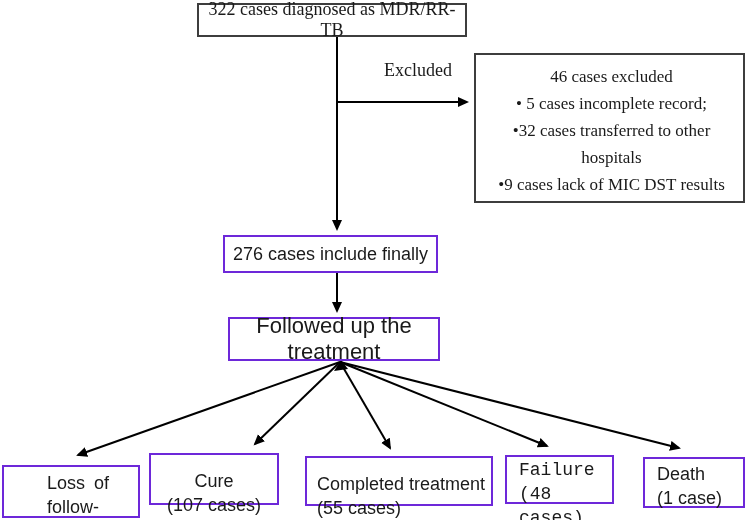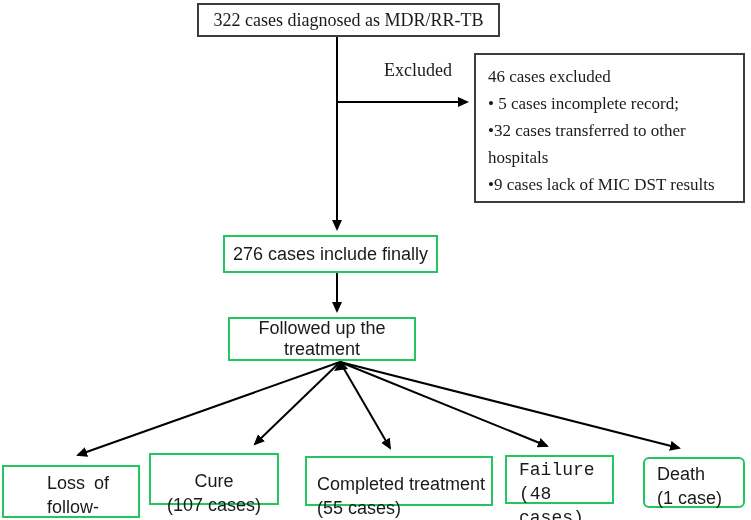--- a/index.html
+++ b/index.html
@@ -13,55 +13,56 @@
     color: #1a1a1a;
   }
   .box {
     position: absolute;
     background: #ffffff;
     box-sizing: border-box;
   }
   .serif-box {
     border: 2px solid #3d3d3d;
     font-family: "Liberation Serif", "DejaVu Serif", serif;
+    text-align: center;
   }
   .sans-box {
-    border: 2px solid #22c55e;
+    border: 2px solid #6d28d9;
     font-family: "Liberation Sans", "DejaVu Sans", sans-serif;
   }
   .center-flex {
     display: flex;
     align-items: center;
     justify-content: center;
     text-align: center;
   }
   .top-box {
-    left: 197px; top: 3px; width: 303px; height: 34px;
+    left: 197px; top: 3px; width: 270px; height: 34px;
     font-size: 18px;
   }
   .excluded-box {
     left: 474px; top: 53px; width: 271px; height: 150px;
     font-size: 17px;
     line-height: 27px;
     padding: 8px 8px 0 12px;
   }
   .excluded-label {
     position: absolute;
     left: 358px; top: 60px; width: 120px;
     font-family: "Liberation Serif", "DejaVu Serif", serif;
     font-size: 18px;
     text-align: center;
   }
   .include-box {
     left: 223px; top: 235px; width: 215px; height: 38px;
     font-size: 18px;
   }
   .followed-box {
-    left: 228px; top: 317px; width: 188px; height: 44px;
-    font-size: 18px;
+    left: 228px; top: 317px; width: 212px; height: 44px;
+    font-size: 22px;
   }
   .outcome {
     font-size: 18px;
     line-height: 24px;
   }
   .loss-box {
     left: 2px; top: 465px; width: 138px; height: 53px;
     padding: 4px 4px 0 8px;
   }
   .loss-box .l1 { word-spacing: 4px; margin-left: 35px; }
@@ -76,21 +77,20 @@
   }
   .completed-box .l2 { }
   .failure-box {
     left: 505px; top: 455px; width: 109px; height: 49px;
     padding: 1px 2px 7px 12px;
     font-family: Liberation Mono, monospace;
   }
   .death-box {
     left: 643px; top: 457px; width: 102px; height: 51px;
     padding: 3px 2px 0 12px;
-    border-radius: 6px;
   }
   .arrow-layer {
     position: absolute;
     left: 0; top: 0;
     pointer-events: none;
   }
   .arrow-layer line { stroke: #000000; stroke-width: 2; }
 </style>
 </head>
 <body>

